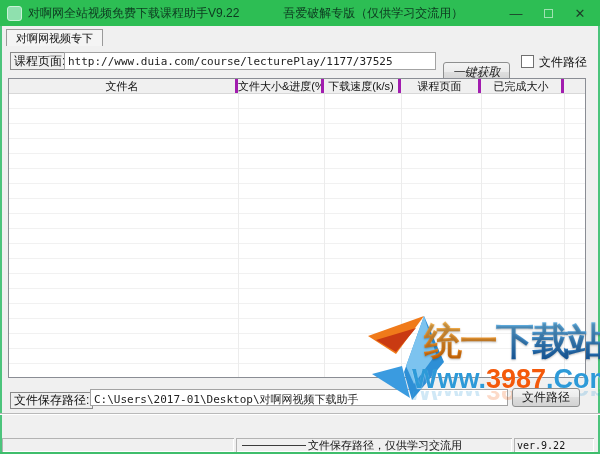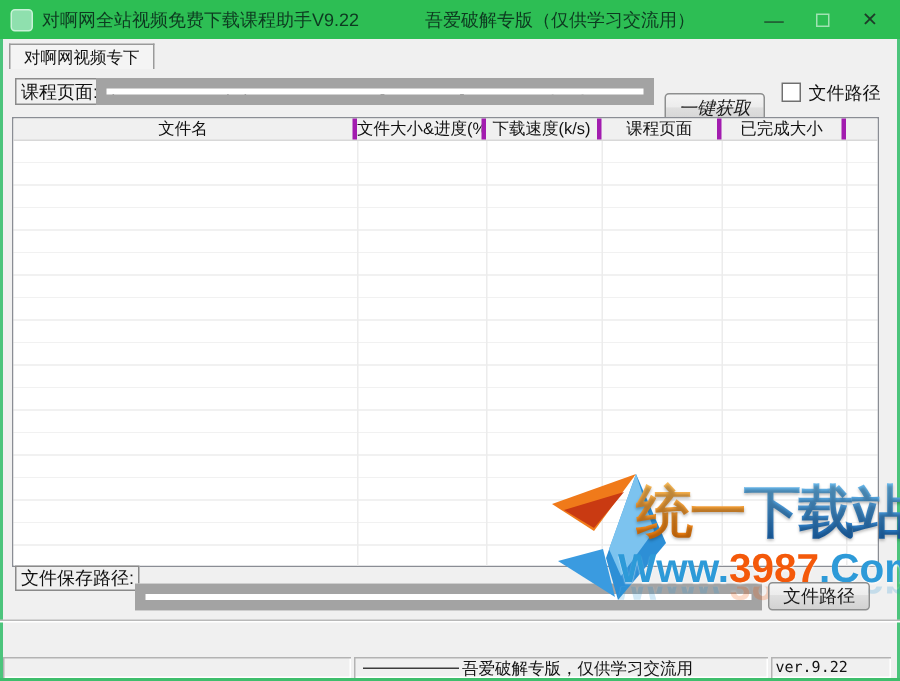--- a/index.html
+++ b/index.html
@@ -18,21 +18,21 @@
   .win-controls { position:absolute; right:4px; top:0; height:26px; display:flex; }
   .win-btn { width:32px; height:26px; display:flex; align-items:center; justify-content:center; font-size:13px; color:#1d3b28; }
   .max-box { width:9px; height:9px; border:1px solid rgba(255,255,255,0.55); display:inline-block; }
 
   
   .tab { position:absolute; left:6px; top:29px; height:17px; padding:1px 9px 0 9px; background:#f4f4f4; border:1px solid #9a9a9a; border-bottom:none; font-size:11px; color:#111; display:flex; align-items:flex-end; }
 
   
   .boxed-label { position:absolute; border:1px solid #8a8a8a; background:#f0f0f0; font-size:12px; color:#111; display:flex; align-items:center; padding:0 3px; }
   .lbl-course { left:10px; top:52px; height:18px; }
-  .text-input { position:absolute; background:#ffffff; border:7px solid #a3a3a3; font-family:"DejaVu Sans Mono","Liberation Mono",monospace; font-size:11px; color:#222; padding:2px 3px; overflow:hidden; white-space:nowrap; }
+  .text-input { position:absolute; background:#ffffff; border:1px solid #a3a3a3; font-family:"DejaVu Sans Mono","Liberation Mono",monospace; font-size:11px; color:#222; padding:2px 3px; overflow:hidden; white-space:nowrap; }
   .url-input { left:64px; top:52px; width:372px; height:18px; }
   .btn { position:absolute; border:1px solid #8e8f8f; border-radius:3px; background:linear-gradient(#f4f4f4,#ececec 45%,#dfdfdf 46%,#d2d2d2); font-size:12px; color:#1a1a1a; display:flex; align-items:center; justify-content:center; }
   .btn-fetch { left:443px; top:62px; width:67px; height:21px;font-style:italic; }
   .checkbox { position:absolute; left:521px; top:55px; width:13px; height:13px; background:#fff; border:1px solid #707070; }
   .lbl-auto { position:absolute; left:539px; top:54px; font-size:12px; color:#111; }
 
   
   .grid { position:absolute; left:8px; top:78px; width:578px; height:300px; background:#ffffff; border:1px solid #8a8d94; }
   .grid-header { display:flex; height:15px; background:#f0f0f0; border-bottom:1px solid #d8d8d8; }
   .gh-cell { font-size:11px; color:#111; text-align:center; line-height:14px; border-right:3px solid #a21caf; overflow:hidden; white-space:nowrap; }
@@ -47,21 +47,21 @@
   .wm-name { left:424px; top:316px; font-size:38px; font-weight:bold; letter-spacing:-2px; white-space:nowrap;
      text-shadow:0 1px 2px rgba(0,0,0,0.25); }
   .wm-name .orange { color:#f58220; background:linear-gradient(#ffc25e,#ef7300); -webkit-background-clip:text; background-clip:text; -webkit-text-fill-color:transparent; }
   .wm-name .blue { color:#2a86cf; background:linear-gradient(#6fc0f2,#1565b8); -webkit-background-clip:text; background-clip:text; -webkit-text-fill-color:transparent; }
   .wm-url { left:412px; top:364px; font-size:27px; font-weight:bold; white-space:nowrap; text-shadow:0 1px 1px rgba(255,255,255,0.6); }
   .wm-url .blue { color:#2d9ad8; } .wm-url .orange { color:#f4590a; }
   .wm-url-reflect { left:412px; top:391px; height:14px; overflow:hidden; opacity:0.22; transform:scaleY(-1); }
   .wm-logo { left:366px; top:314px; }
 
   
-  .lbl-path { left:10px; top:377px; height:17px; }
+  .lbl-path { left:10px; top:392px; height:17px; }
   .path-input { left:90px; top:389px; width:418px; height:17px; }
   .btn-path { left:512px; top:388px; width:68px; height:19px; z-index:6; }
 
   .groove { position:absolute; left:0; top:413px; width:600px; height:2px; border-top:1px solid #b9b9b9; border-bottom:1px solid #ffffff; }
 
   
   .sb-panel { position:absolute; top:438px; height:14px; background:#f0f0f0;
      box-shadow:inset 1px 1px 0 #b3b3b3, inset -1px -1px 0 #ffffff; font-size:11px; color:#111;
      display:flex; align-items:center; overflow:hidden; white-space:nowrap; }
   .sb-left { left:2px; width:232px; }
@@ -137,19 +137,19 @@
 
   <div class="boxed-label lbl-path">文件保存路径:</div>
   <div class="text-input path-input">C:\Users\2017-01\Desktop\对啊网视频下载助手</div>
   <div class="btn btn-path">文件路径</div>
 
   <div class="groove"></div>
 
   <div class="sb-panel sb-left"></div>
   <div class="sb-panel sb-mid">
     <span class="dash-line"></span>
-    <span>吾爱破解专版，仅供学习交流用</span>
+    <span>文件保存路径，仅供学习交流用</span>
   </div>
   <div class="sb-panel sb-right">
     <span>ver.9.22</span>
   </div>
 
 </div>
 
 </body></html>

